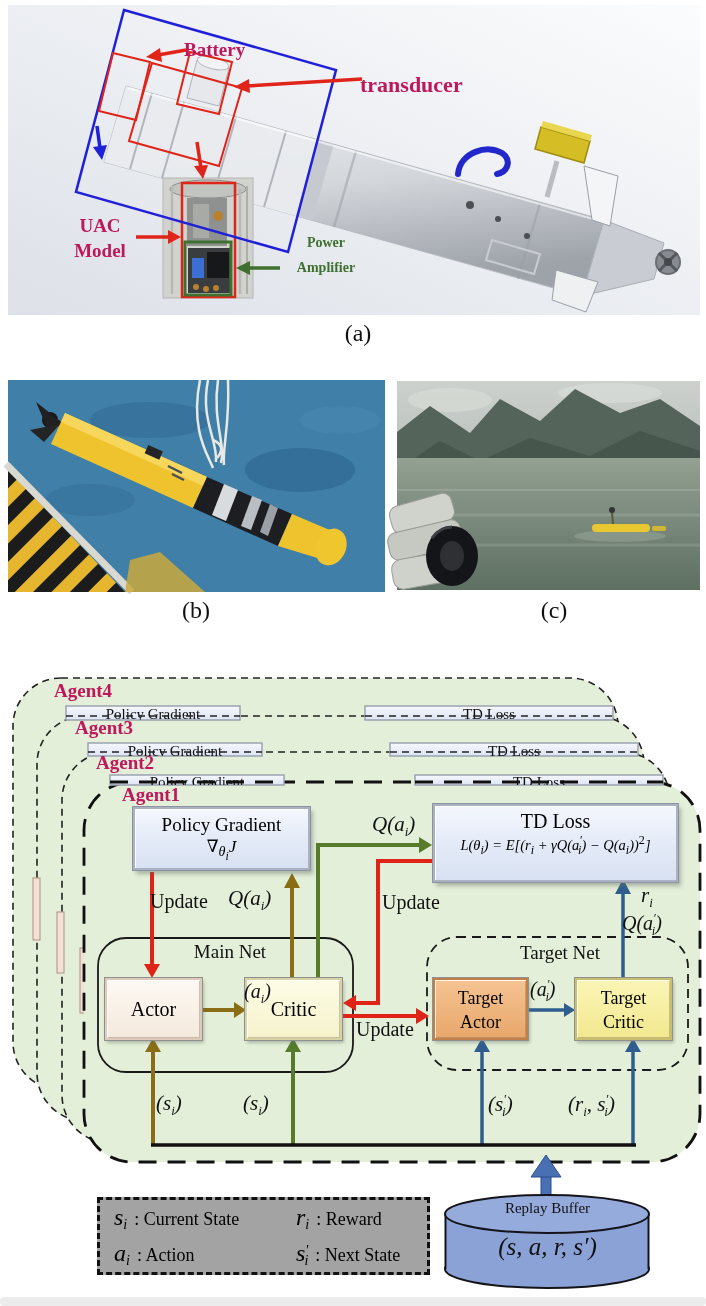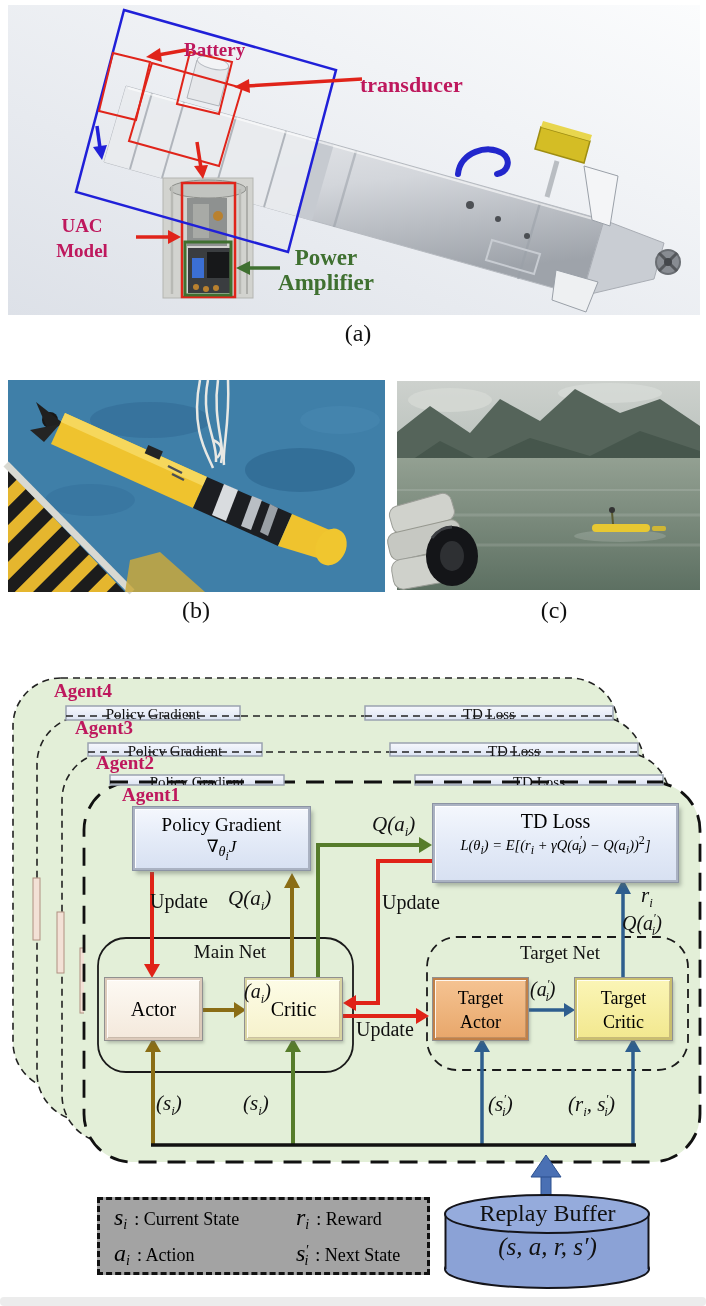--- a/index.html
+++ b/index.html
@@ -330,25 +330,25 @@
     <line x1="445.5" y1="1214" x2="445.5" y2="1269" stroke="#14141a" stroke-width="2"></line>
     <line x1="648.5" y1="1214" x2="648.5" y2="1269" stroke="#14141a" stroke-width="2"></line>
     <ellipse cx="547" cy="1214" rx="102" ry="19" fill="#95abdc" stroke="#14141a" stroke-width="2"></ellipse>
   </g>
 
   <rect x="0" y="1297" width="706" height="9" rx="4" fill="#ececec"></rect>
 </svg>
 
 <div class="lbl red bold" style="left:184px;top:39px;font-size:19px;">Battery</div>
 <div class="lbl red bold" style="left:360px;top:64px;font-size:22px;margin-top:8px;">transducer</div>
-<div class="lbl red bold ctr" style="left:40px;top:213px;width:84px;font-size:19px;line-height:25px;font-family:Liberation Serif, serif;">
+<div class="lbl red bold ctr" style="left:58px;top:213px;width:84px;font-size:19px;line-height:25px;font-family:Liberation Serif, serif;">
   <span class="blk">UAC</span>
   <span class="blk">Model</span>
 </div>
-<div class="lbl green bold ctr" style="left:272px;top:245px;width:108px;font-size:23px;line-height:25px;">
+<div class="lbl green bold ctr" style="left:272px;top:230px;width:108px;font-size:14px;line-height:25px;">
   <span class="blk">Power</span>
   <span class="blk">Amplifier</span>
 </div>
 
 <div class="lbl ctr" style="left:308px;top:320px;width:100px;font-size:24px;">(a)</div>
 <div class="lbl ctr" style="left:146px;top:597px;width:100px;font-size:24px;">(b)</div>
 <div class="lbl ctr" style="left:504px;top:597px;width:100px;font-size:24px;">(c)</div>
 
 <div class="lbl red bold" style="left:54px;top:680px;font-size:19px;">Agent4</div>
 <div class="lbl red bold" style="left:75px;top:717px;font-size:19px;">Agent3</div>
@@ -393,16 +393,16 @@
 <div class="lbl math" style="left:488px;top:1092px;font-size:21px;"><span>(s</span><sup>′</sup><sub class="tight">i</sub><span>)</span></div>
 <div class="lbl math" style="left:568px;top:1092px;font-size:21px;"><span>(r</span><sub>i</sub><span>, s</span><sup>′</sup><sub class="tight">i</sub><span>)</span></div>
 
 <div id="legend" style="left:97px;top:1197px;width:333px;height:78px;">
   <div class="lrow" style="left:14px;top:4px;"><span class="lsym">s</span><sub class="lsym" style="font-size:14px;">i</sub><span class="ldesc">: Current State</span></div>
   <div class="lrow" style="left:196px;top:4px;"><span class="lsym">r</span><sub class="lsym" style="font-size:14px;">i</sub><span class="ldesc">: Reward</span></div>
   <div class="lrow" style="left:14px;top:40px;"><span class="lsym">a</span><sub class="lsym" style="font-size:14px;">i</sub><span class="ldesc">: Action</span></div>
   <div class="lrow" style="left:196px;top:40px;"><span class="lsym">s</span><sup class="lsym" style="font-size:14px;">′</sup><sub class="lsym tight" style="font-size:14px;">i</sub><span class="ldesc">: Next State</span></div>
 </div>
 
-<div class="lbl ctr" style="left:445px;top:1200px;width:205px;font-size:24px;">Replay Buffer</div>
+<div class="lbl ctr" style="left:445px;top:1200px;width:205px;font-size:15px;">Replay Buffer</div>
 <div class="lbl ctr math" style="left:445px;top:1233px;width:205px;font-size:25px;">(s, a, r, s′)</div>
 
 </div>
 
 </body></html>

